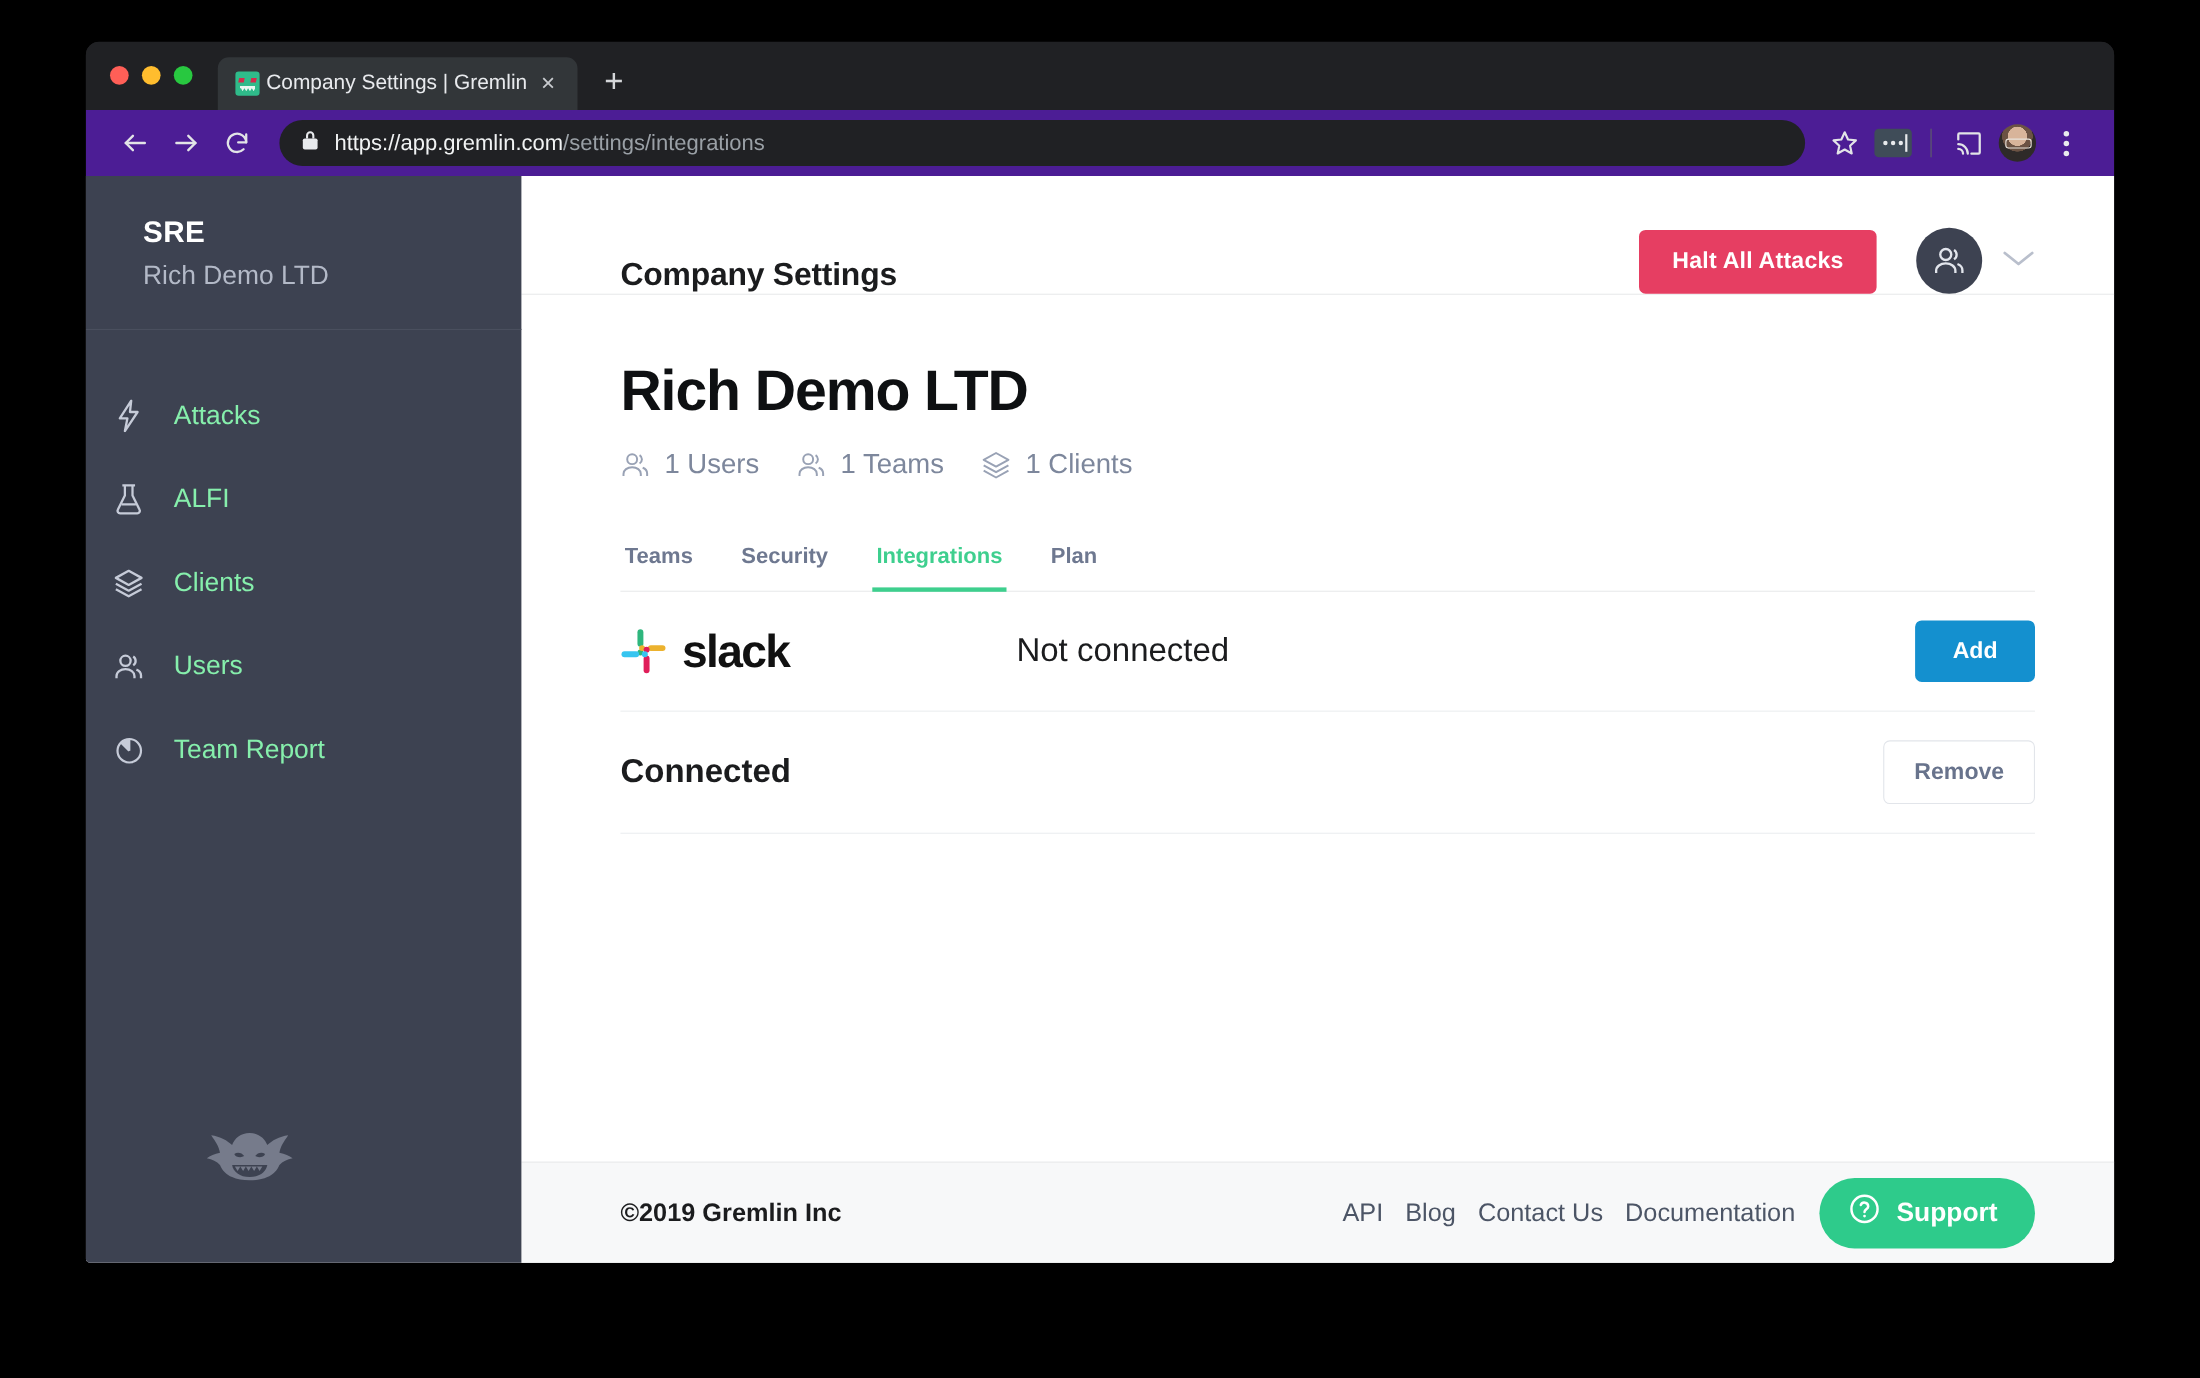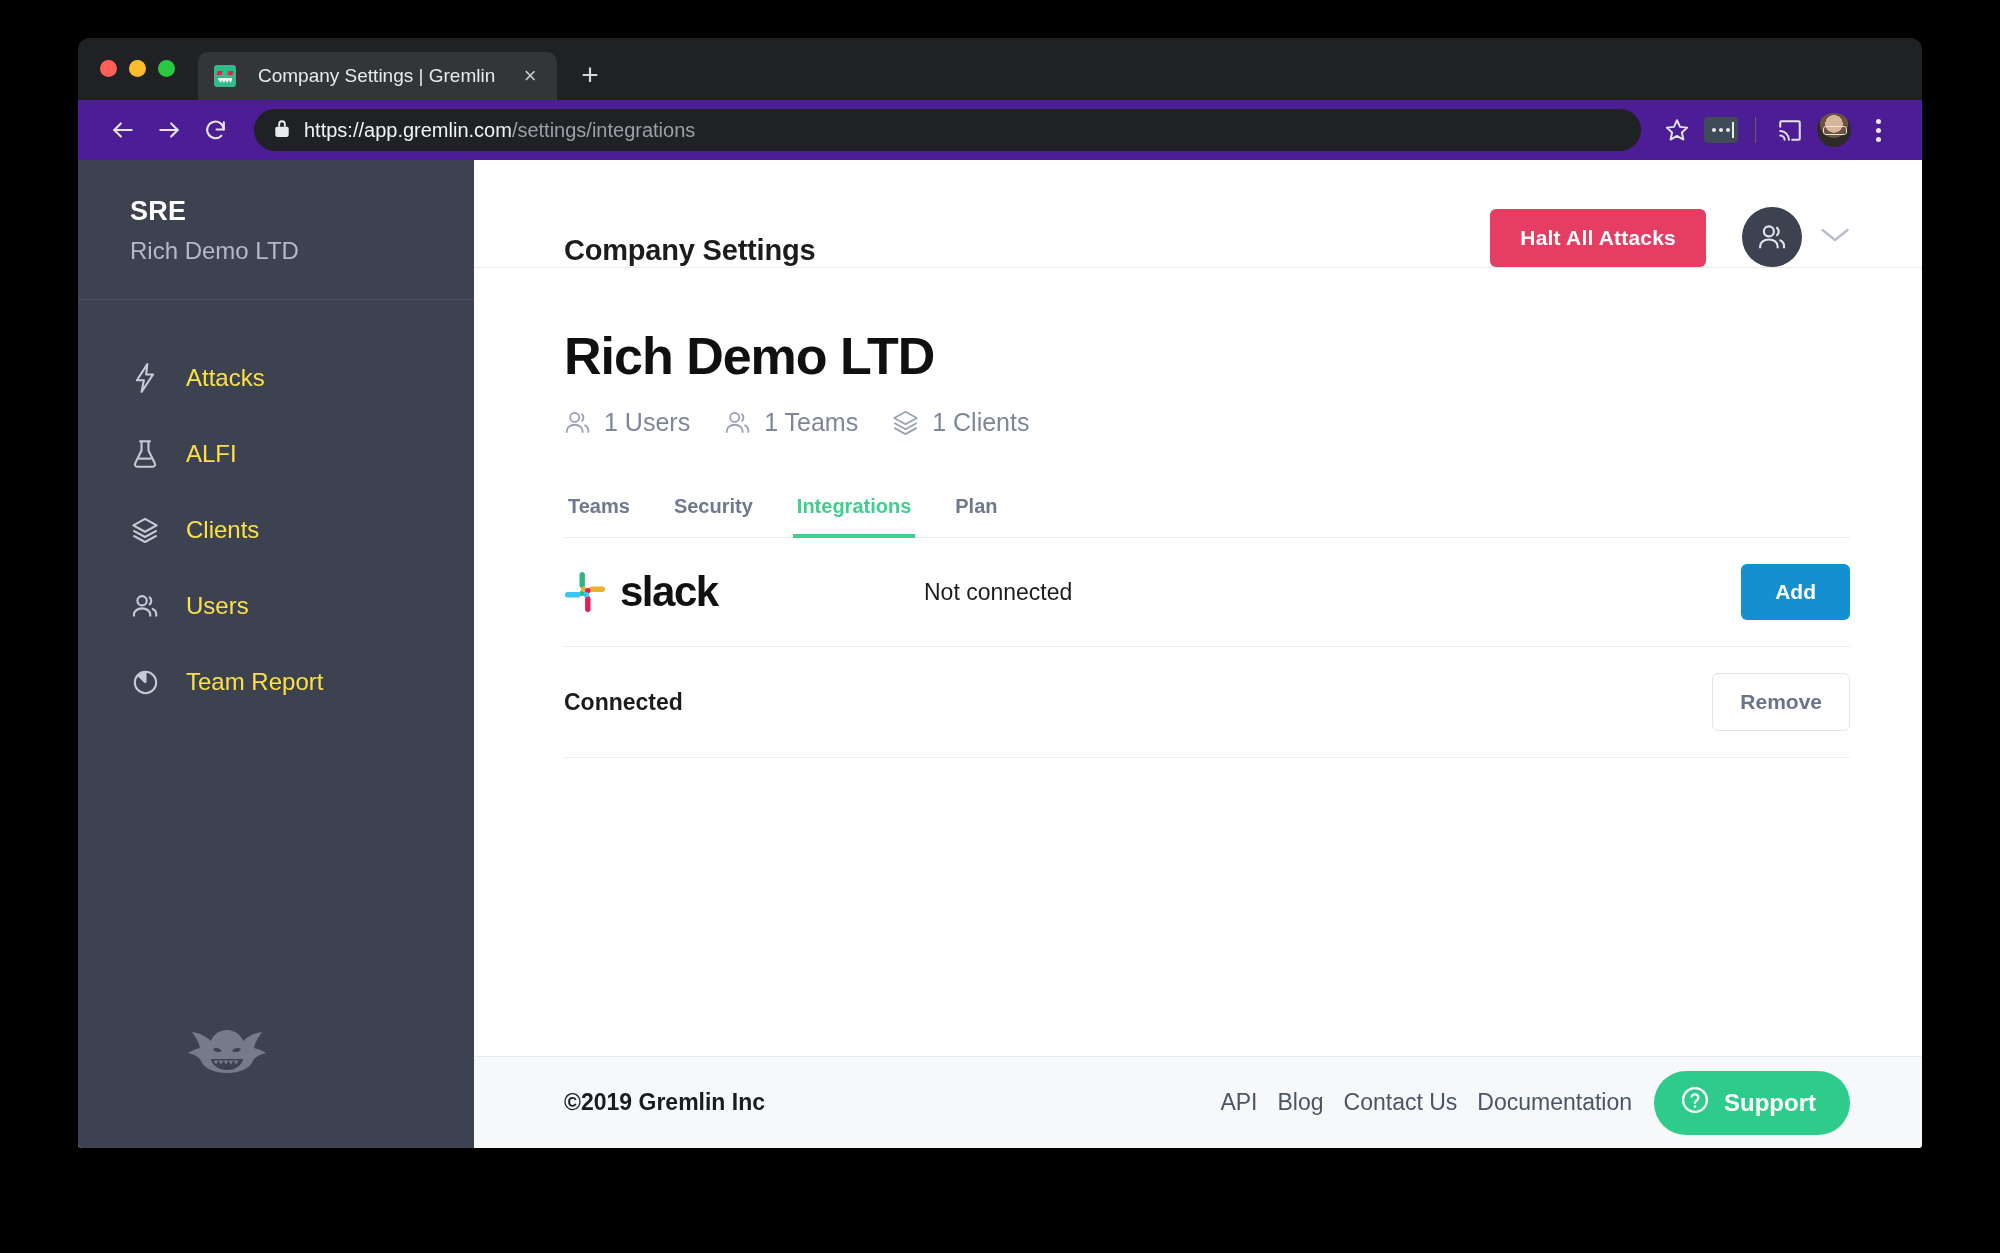--- a/index.html
+++ b/index.html
@@ -41,21 +41,21 @@
   .dot.green { background: #28c840; }
 
   .tab {
     margin-left: 98px;
     height: 48px;
     min-width: 310px;
     background: #323639;
     border-radius: 10px 10px 0 0;
     display: flex; align-items: center;
     padding: 0 14px 0 16px;
-    gap: 22px;
+    gap: 6px;
   }
   .favicon {
     width: 22px; height: 22px;
     border-radius: 3px;
     background: #2fbb8a;
     position: relative;
     flex: none;
     overflow: hidden;
   }
   .favicon::before {
@@ -187,22 +187,22 @@
   }
   .brand-sub {
     color: #b3b9c7;
     font-size: 24px;
     margin-top: 10px;
   }
   .nav { padding-top: 40px; }
   .nav-item {
     display: flex; align-items: center;
     gap: 26px;
-    padding: 23px 0 23px 52px;
-    color: #fde047;
+    padding: 23px 0 23px 24px;
+    color: #86efac;
     font-size: 24px;
     cursor: pointer;
   }
   .nav-item .nav-icon {
     width: 30px; height: 30px;
     display: flex; align-items: center; justify-content: center;
     flex: none;
     color: #c6cbd8;
   }
   .nav-icon svg { display: block; }
@@ -301,21 +301,21 @@
   .integration-row {
     display: flex; align-items: center;
     padding: 26px 0;
     border-bottom: 1px solid #eceef0;
     min-height: 96px;
     gap: 36px;
   }
   .logo-cell { width: 324px; flex: none; display: flex; align-items: center; }
   .status-cell {
     flex: 1;
-    font-size: 23px;
+    font-size: 30px;
     color: #1b1c1e;
   }
   .status-cell.bold { font-weight: bold; }
   .action-cell { flex: none; display: flex; justify-content: flex-end; width: 200px; }
   .btn-add {
     background: #1490cf;
     color: #fff;
     font-size: 21px;
     font-weight: bold;
     border: none;

